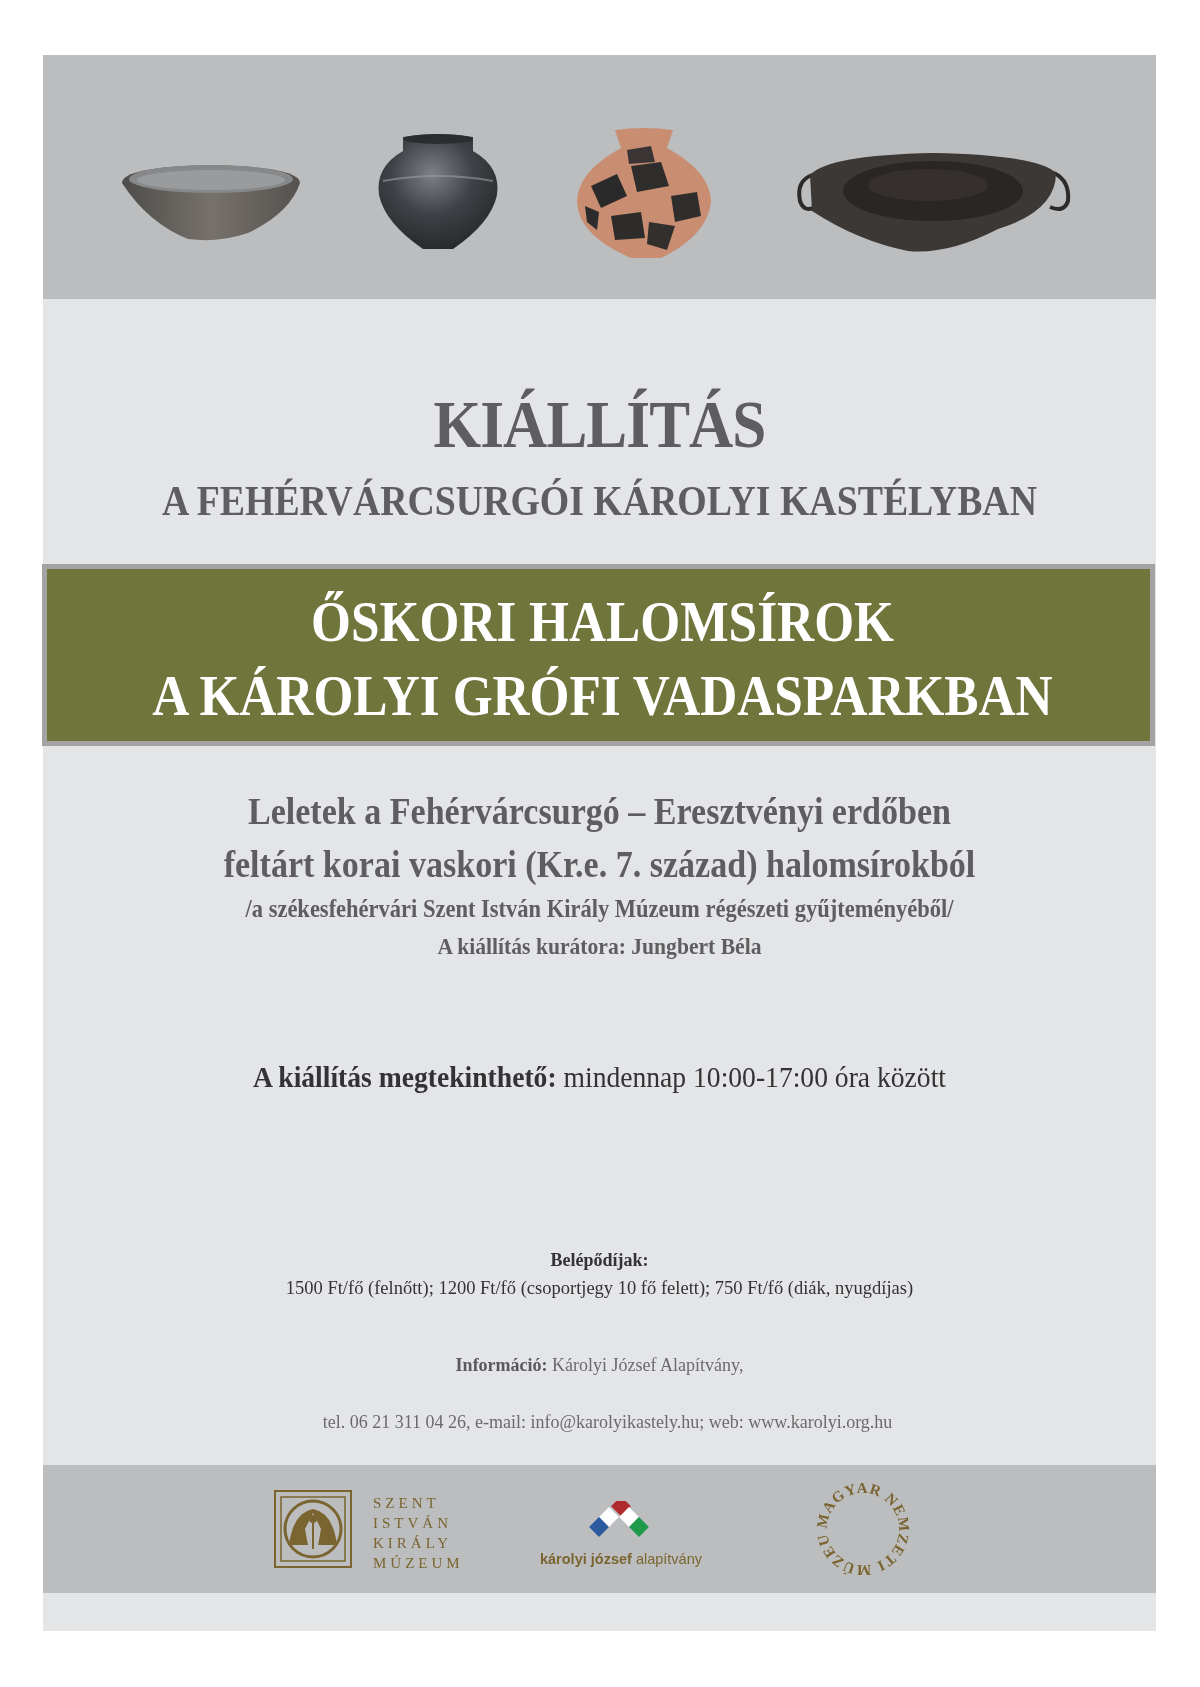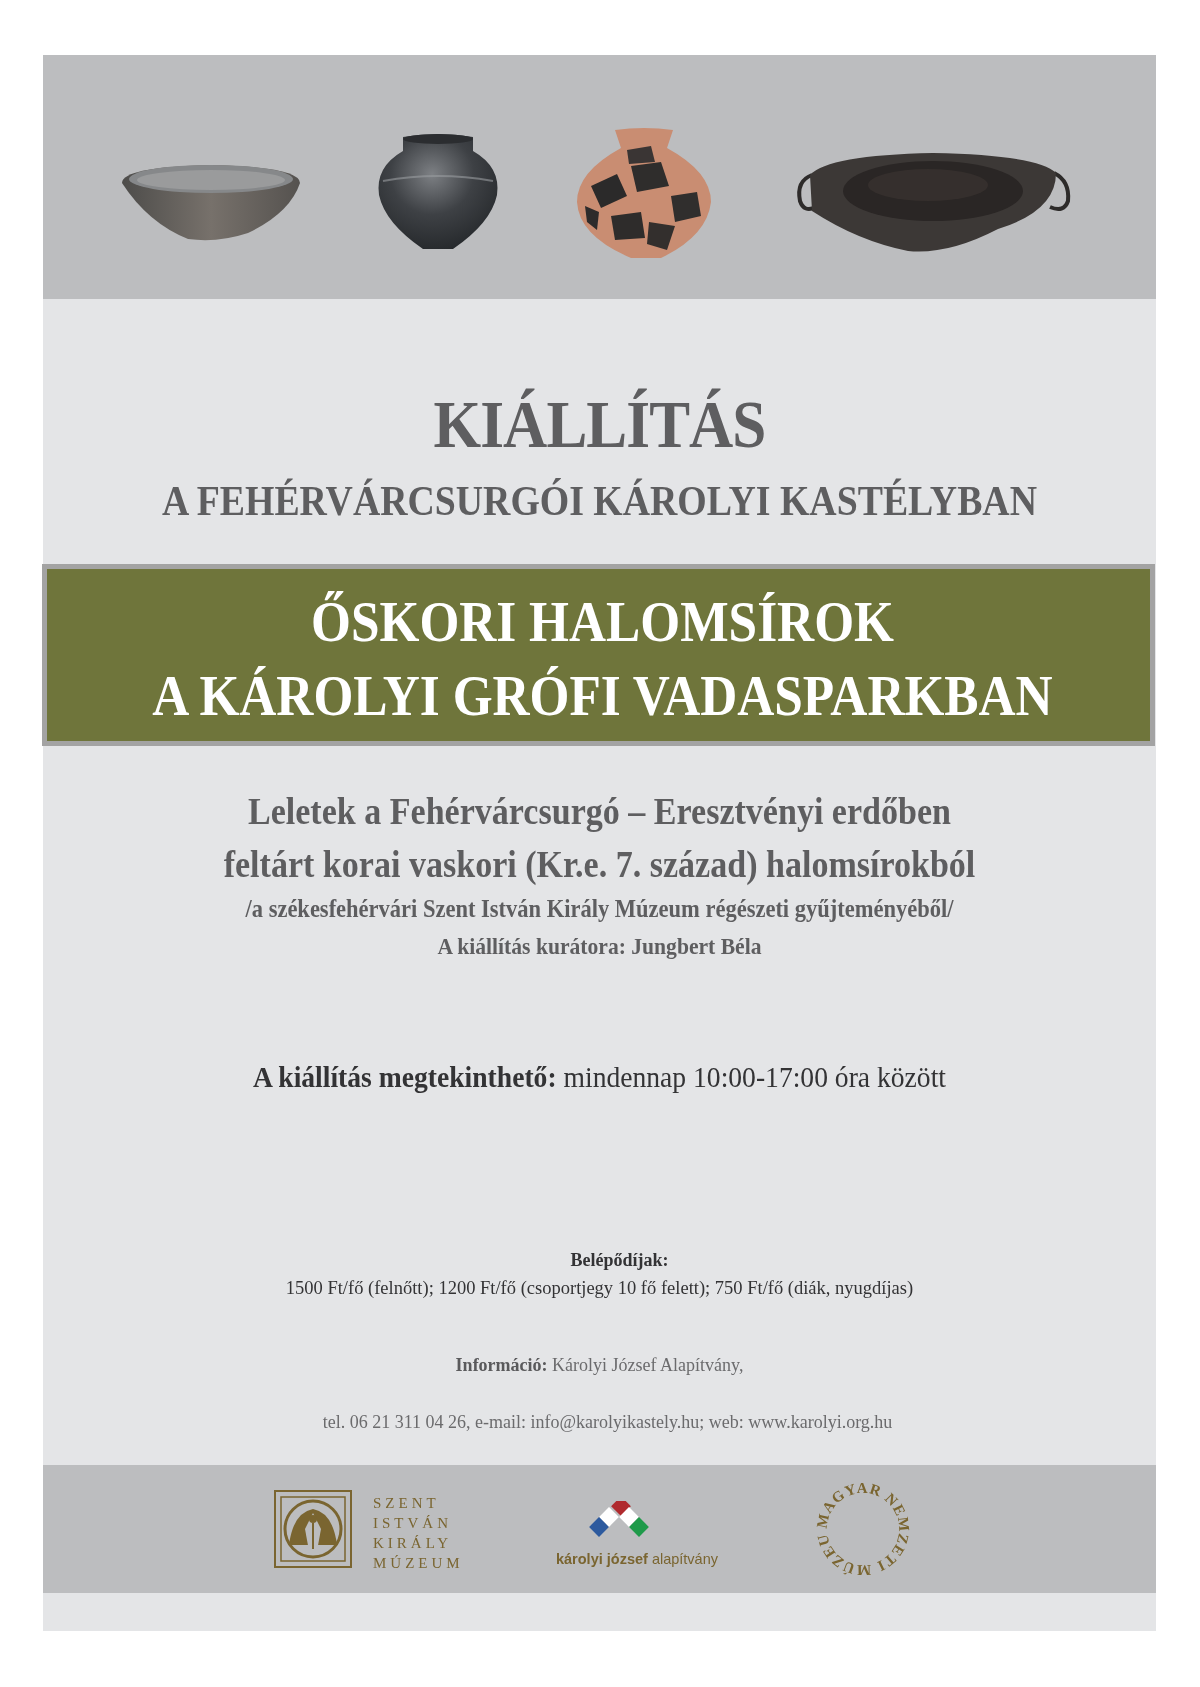--- a/index.html
+++ b/index.html
@@ -13,32 +13,32 @@
     .green-line { position: absolute; left: 0; width: 1111px; text-align: center; color: #ffffff; font-weight: bold; font-size: 57px; transform: scaleX(0.9); }
     .green-line.l1 { top: 20px; }
     .green-line.l2 { top: 94px; }
     .desc { position: absolute; left: 0; width: 1113px; text-align: center; color: #5e5e60; font-weight: bold; }
     .desc.d1 { top: 735px; font-size: 37px; transform: scaleX(0.92); }
     .desc.d2 { top: 788px; font-size: 37px; transform: scaleX(0.92); }
     .desc.d3 { top: 840px; font-size: 25px; transform: scaleX(0.9); }
     .desc.d4 { top: 878px; font-size: 24px; transform: scaleX(0.9); }
     .hours { position: absolute; left: 0; width: 1113px; top: 1005px; text-align: center; font-size: 30px; color: #333335; transform: scaleX(0.92); }
     .hours b { font-weight: bold; }
-    .fees-label { position: absolute; left: 0; width: 1113px; top: 1195px; text-align: center; font-size: 18px; font-weight: bold; color: #333335; padding-left: 20px; }
+    .fees-label { position: absolute; left: 0; width: 1113px; top: 1195px; text-align: center; font-size: 18px; font-weight: bold; color: #333335; }
     .fees-text { position: absolute; left: 0; width: 1113px; top: 1223px; text-align: center; font-size: 18.5px; color: #333335; }
     .info { position: absolute; left: 0; width: 1113px; text-align: center; font-size: 18px; color: #6b6b6d; }
     .info.i1 { top: 1300px; }
     .info.i2 { top: 1329px; }
     .info.i3 { top: 1357px; padding-left: 8px; }
     .info b { font-weight: bold; color: #5a5a5c; }
     .footer-band { position: absolute; left: 0; top: 1410px; width: 1113px; height: 128px; background: #bcbdbf; }
     .sikm { position: absolute; left: 230px; top: 24px; }
     .sikm-text { position: absolute; left: 92px; top: 4px; font-family: "Liberation Serif", serif; font-size: 15px; letter-spacing: 4px; line-height: 20px; color: #7a6530; white-space: pre; margin-left: 8px; }
     .kja { position: absolute; left: 478px; top: 36px; width: 200px; height: 70px; }
-    .kja-text { position: absolute; left: 16px; top: 50px; width: 200px; text-align: center; font-family: "Liberation Sans", sans-serif; font-size: 14.5px; color: #7a6530; white-space: nowrap; }
+    .kja-text { position: absolute; left: 0; top: 50px; width: 200px; text-align: center; font-family: "Liberation Sans", sans-serif; font-size: 14.5px; color: #7a6530; white-space: nowrap; }
     .kja-text b { font-weight: bold; }
     .mnm { position: absolute; left: 770px; top: 14px; width: 100px; height: 100px; }
   </style>
 </head>
 <body>
 
 <div class="poster">
 
   <div class="top-band">
 

